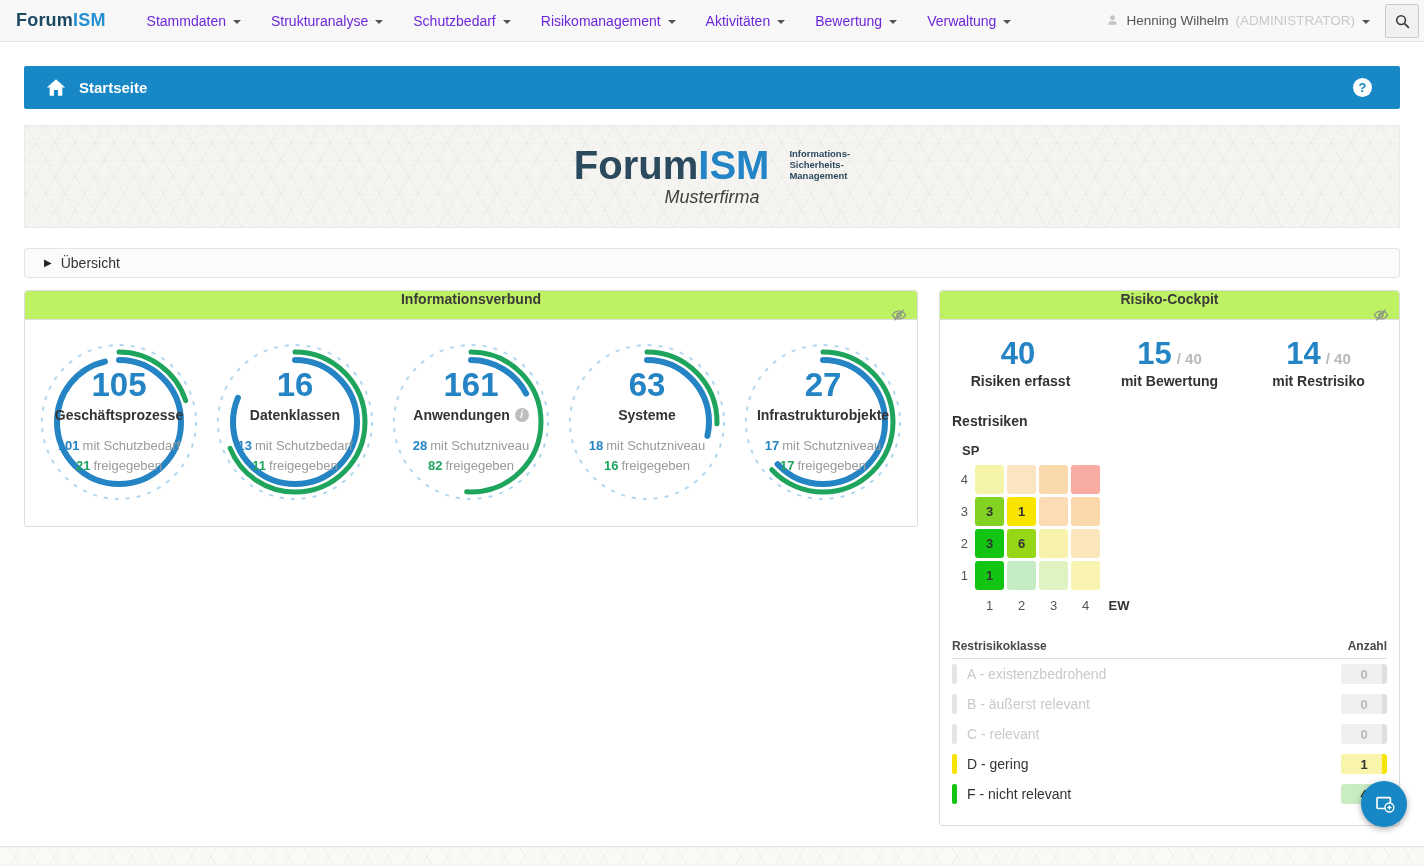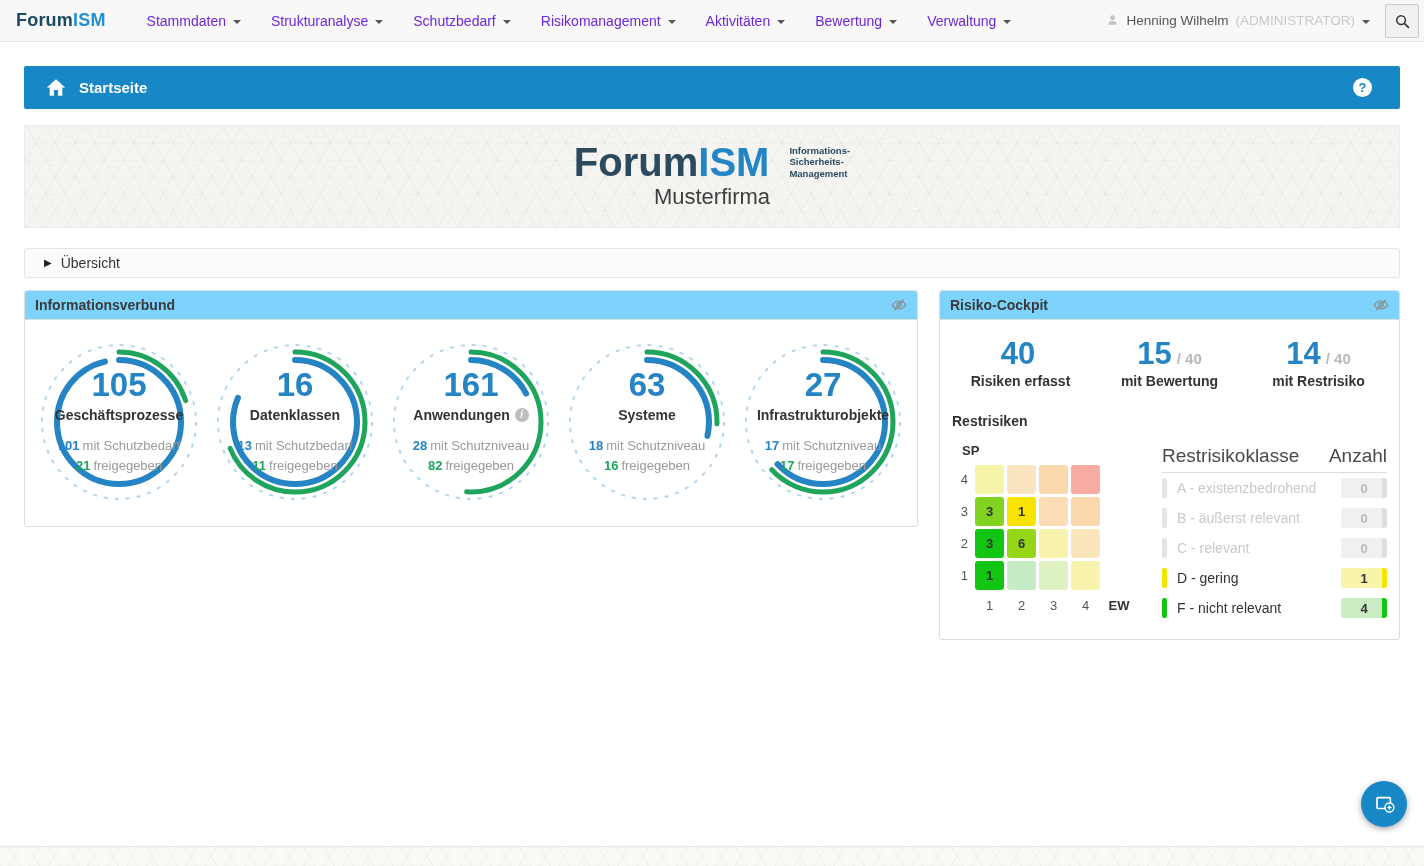--- a/index.html
+++ b/index.html
@@ -42,31 +42,31 @@
               display:flex; align-items:center; justify-content:center; cursor:pointer; }
   
   .banner { margin:16px 24px 0; height:103px; border:1px solid #ecebe8;
             display:flex; flex-direction:column; align-items:center; justify-content:center; }
   .logo-row { display:flex; align-items:flex-start; }
   .logo-text { font-size:40px; font-weight:bold; line-height:.95; }
   .logo-text .p1 { color:#2c4a5e; }
   .logo-text .p2 { color:#2385c6; }
   .logo-sub { margin-left:20px; margin-top:2px; font-size:9.5px; font-weight:bold;
               color:#2c4a5e; line-height:1.2; }
-  .company { font-size:22px; color:#3f3f3f; margin-top:3px; }
+  .company { font-size:18px; color:#3f3f3f; margin-top:3px;font-style:italic; }
   
   .overview { margin:20px 24px 0; height:30px; background:#fbfbfa; border:1px solid #e4e4e2;
               border-radius:3px; display:flex; align-items:center; padding-left:19px; gap:9px;
               font-size:14px; color:#333; cursor:pointer; }
   .tri { font-size:10px; color:#222; line-height:1; }
   
   .content { display:flex; gap:21px; margin:12px 24px 0; align-items:flex-start; }
   .panel { border:1px solid #ddd; border-radius:3px; background:#fff; }
-  .panel-head { height:29px; background:#7dd3fc; border-bottom:1px solid #ddd;
-                display:flex; align-items:center; padding:0 10px; border-radius:3px 3px 0 0; }
+  .panel-head { height:29px; background:#bef264; border-bottom:1px solid #ddd;
+                display:flex; align-items:center; padding:0 10px; border-radius:3px 3px 0 0;flex-direction:column; }
   .panel-title { font-size:14px; font-weight:bold; color:#3a3a3a; }
   .eye-btn { margin-left:auto; display:flex; cursor:pointer; }
   
   .info-panel { width:910px; }
   .cards { display:flex; justify-content:space-around; padding:20px 6px 18px; }
   .card { position:relative; width:176px; height:168px; display:flex; justify-content:center; cursor:pointer; }
   .donut { display:block; }
   .card-text { position:absolute; top:0; left:0; right:0; display:flex; flex-direction:column; align-items:center; }
   .card-num { margin-top:28px; font-size:33px; font-weight:bold; color:#2484c4; line-height:1.05; }
   .card-label { font-size:14px; font-weight:bold; color:#333; margin-top:4px; white-space:nowrap;
@@ -79,33 +79,33 @@
   .v-green { color:#1ea45c; font-weight:bold; margin-right:3px; }
   
   .risk-panel { width:533px; }
   .stats { display:flex; padding:18px 6px 8px; }
   .stat { flex:1; text-align:center; }
   .stat-top { display:flex; align-items:baseline; justify-content:center; gap:5px; }
   .stat-num { font-size:31px; font-weight:bold; color:#2484c4; line-height:1; }
   .stat-suffix { font-size:15px; font-weight:bold; color:#b9b9b9; }
   .stat-label { font-size:14px; font-weight:bold; color:#333; margin-top:4px; }
   .restrisiken-title { font-size:14px; font-weight:bold; color:#333; margin:16px 0 0 12px; }
-  .matrix-legend { display:flex; padding:4px 12px 16px; gap:14px; }
+  .matrix-legend { display:flex; padding:4px 12px 16px; gap:14px;flex-direction:column; }
   .matrix { width:196px; flex:none; }
   .sp-label { font-size:13px; font-weight:bold; color:#333; margin:10px 0 7px 10px; }
   .m-grid { display:grid; grid-template-columns:20px repeat(4,29px) 32px; gap:3px;
             align-items:center; justify-items:center; }
   .m-rowlab { font-size:13px; color:#555; justify-self:end; padding-right:4px; }
   .m-cell { width:29px; height:29px; border-radius:3px; display:flex; align-items:center;
             justify-content:center; font-size:13px; font-weight:bold; color:#333; }
   .m-collab { font-size:13px; color:#555; margin-top:5px; }
   .ew-label { font-size:13px; font-weight:bold; color:#333; margin-top:5px; }
   .legend { flex:1; margin-top:12px; }
   .lg-head { display:flex; border-bottom:1px solid #ddd; padding-bottom:5px;
-             font-size:19px; font-weight:normal; color:#4a4a4a;gap:10px; }
+             font-size:12px; font-weight:bold; color:#4a4a4a;gap:10px; }
   .lg-head .right { margin-left:auto; }
   .lg-row { display:flex; align-items:center; height:30px; }
   .lg-bar { width:5px; height:20px; border-radius:2px; flex:none; background:#e5e5e5; }
   .lg-label { margin-left:10px; font-size:14px; color:#333; }
   .lg-row.muted .lg-label { color:#c9c9c9; }
   .lg-badge { margin-left:auto; width:46px; height:20px; border-radius:3px; display:flex;
               align-items:center; justify-content:center; font-size:13px; font-weight:bold; color:#333; }
   .lg-row.muted .lg-badge { color:#b9b9b9; }
   
   .fab { position:absolute; right:17px; bottom:39px; width:46px; height:46px; border-radius:50%;

